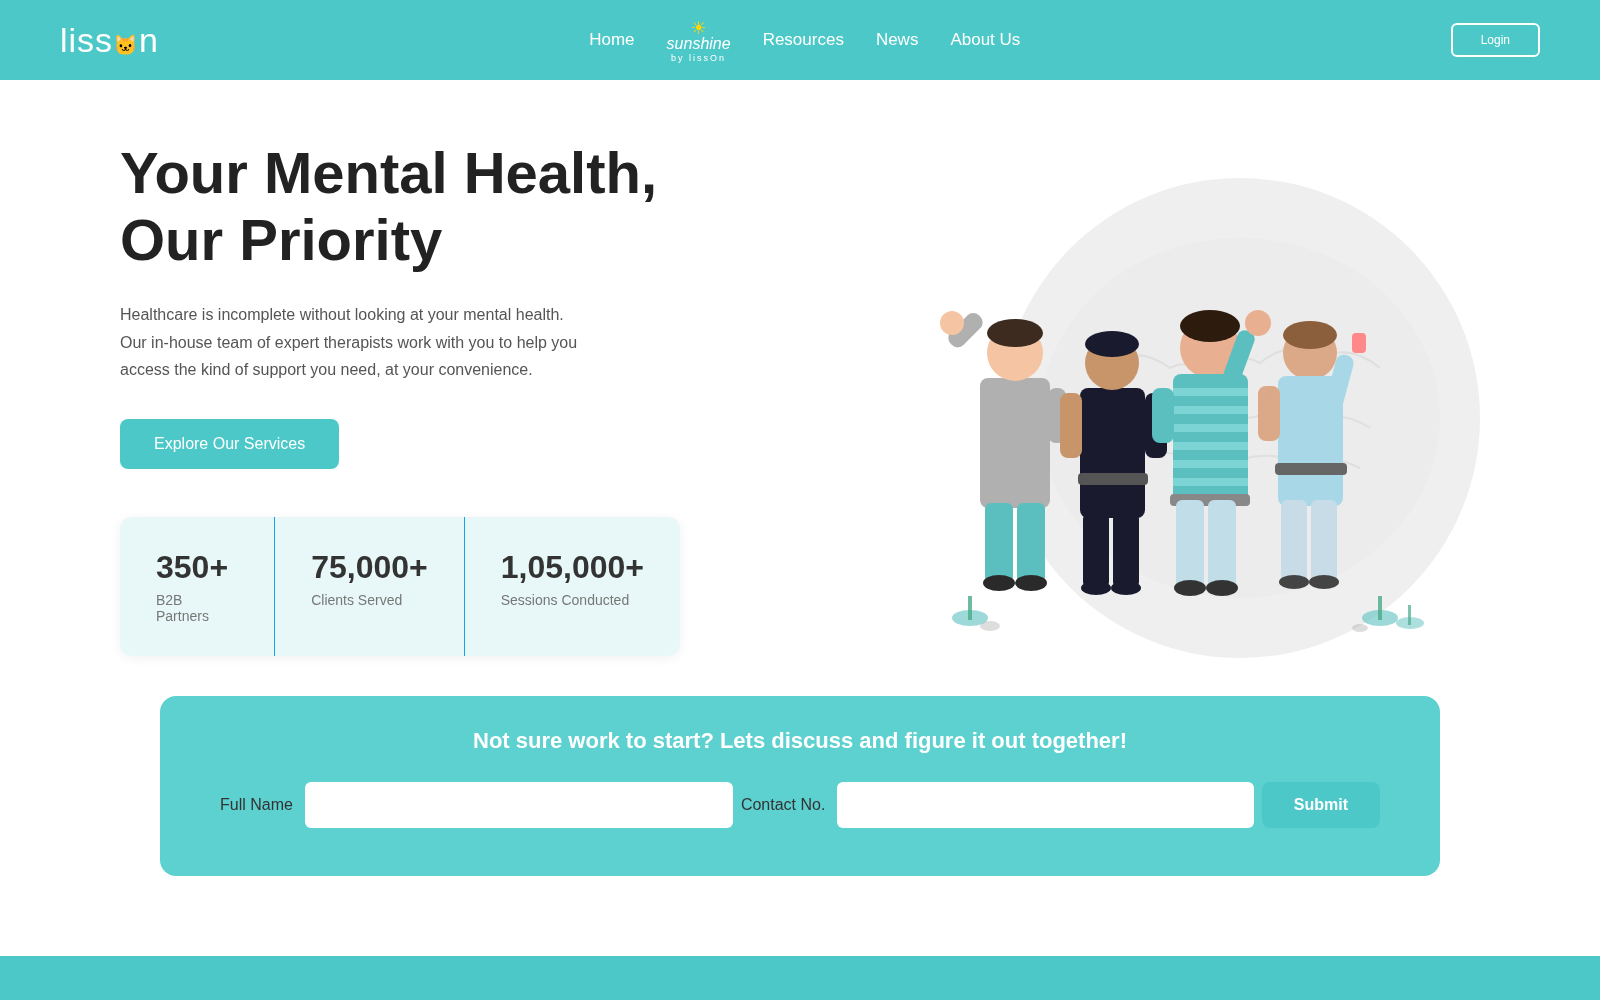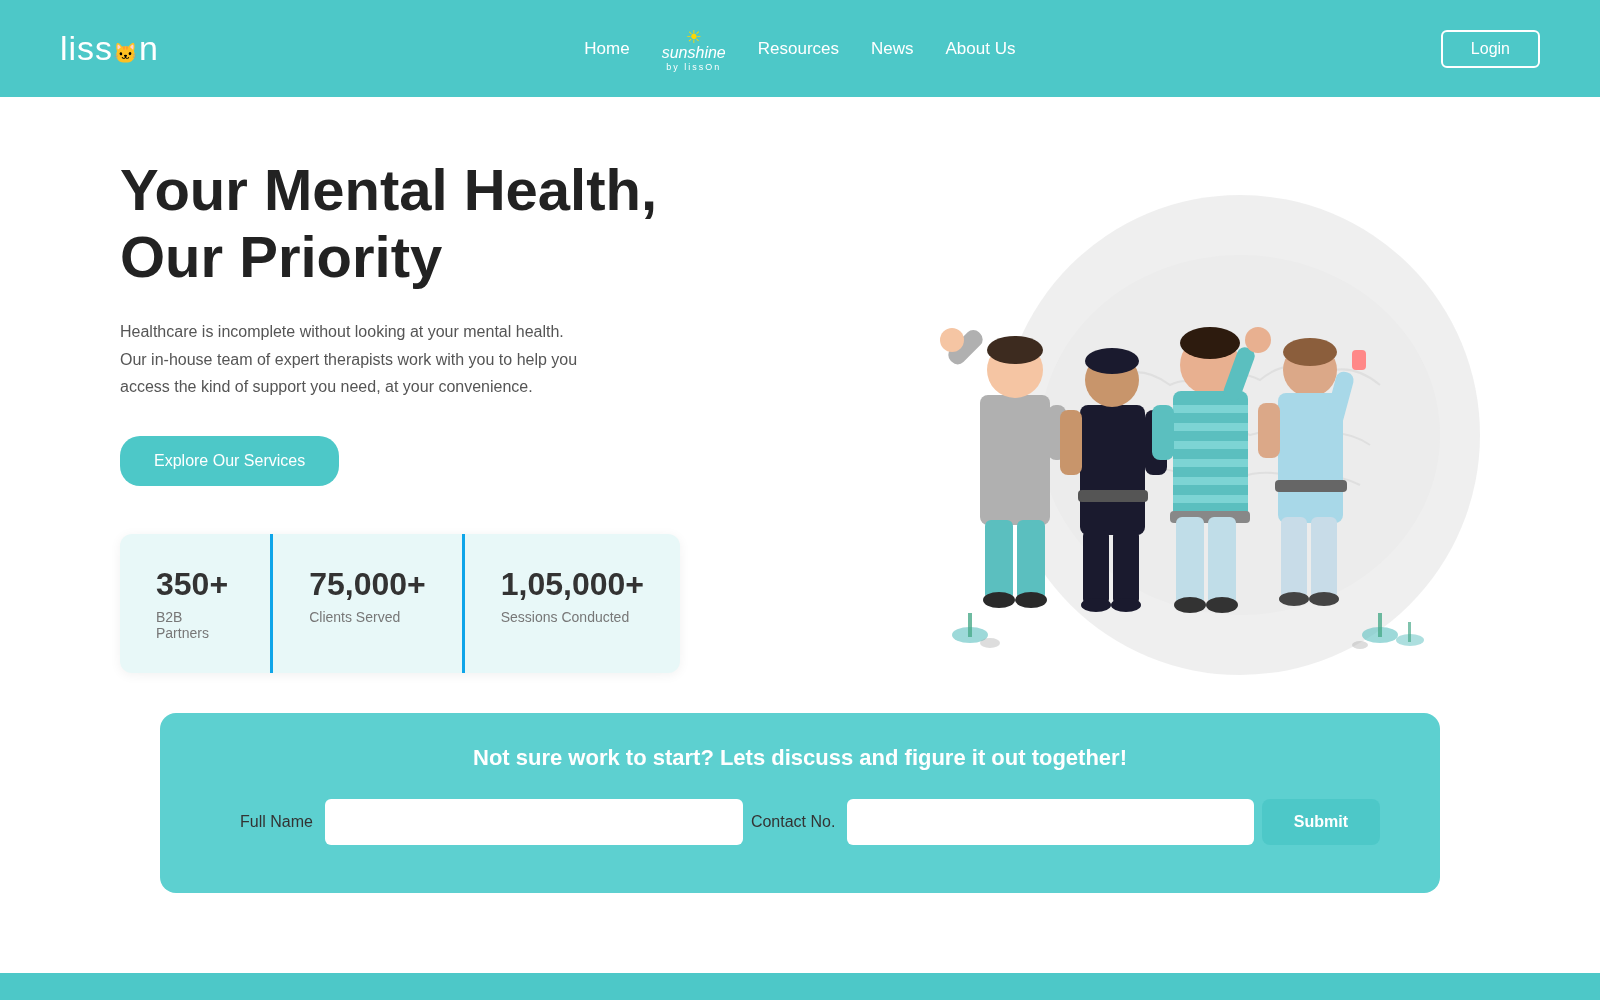--- a/index.html
+++ b/index.html
@@ -1,21 +1,21 @@
 <!DOCTYPE html>
 <html><head>
   <meta charset="utf-8">
   <style>
     * { margin: 0; padding: 0; box-sizing: border-box; }
     body { font-family: 'Segoe UI', Arial, sans-serif; background: #fff; width: 1600px; min-height: 1000px; overflow-x: hidden; }
 
     
     .navbar {
       background: #4dc8c8;
-      height: 97px;
+      height: 80px;
       display: flex;
       align-items: center;
       justify-content: space-between;
       padding: 0 60px;
     }
     .logo {
       display: flex;
       align-items: center;
     }
     .logo-text {
@@ -55,21 +55,21 @@
       font-size: 9px;
       color: #fff;
       letter-spacing: 2px;
     }
     .login-btn {
       background: transparent;
       border: 2px solid #fff;
       color: #fff;
       padding: 8px 28px;
       border-radius: 6px;
-      font-size: 16px;
+      font-size: 12px;
       cursor: pointer;
       font-weight: 500;
     }
 
     
     .hero {
       display: flex;
       align-items: center;
       justify-content: space-between;
       padding: 60px 120px 40px 120px;
@@ -93,39 +93,39 @@
       color: #555;
       line-height: 1.7;
       margin-bottom: 36px;
       max-width: 460px;
     }
     .explore-btn {
       background: #4dc8c8;
       color: #fff;
       border: none;
       padding: 16px 34px;
-      border-radius: 20px;
+      border-radius: 8px;
       font-size: 16px;
       cursor: pointer;
       font-weight: 500;
     }
 
     
     .stats-card {
       background: #e8f8f8;
       border-radius: 12px;
       display: flex;
       margin-top: 48px;
       overflow: hidden;
       box-shadow: 0 2px 12px rgba(0,0,0,0.06);
     }
     .stat-item {
       flex: 1;
       padding: 32px 36px;
-      border-right: 3px solid #0ea5e9;
+      border-right: 1px solid #0ea5e9;
     }
     .stat-item:last-child { border-right: none; }
     .stat-value {
       font-size: 32px;
       font-weight: 600;
       color: #333;
       margin-bottom: 6px;
     }
     .stat-label {
       font-size: 14px;
@@ -173,21 +173,20 @@
       text-align: center;
       font-size: 22px;
       font-weight: 600;
       color: #fff;
       margin-bottom: 28px;
     }
     .contact-form {
       display: flex;
       align-items: center;
       gap: 8px;
-      margin-left: 20px;
     }
     .form-group {
       display: flex;
       align-items: center;
       gap: 12px;
       flex: 1;
     }
     .form-label {
       font-size: 16px;
       color: #333;

